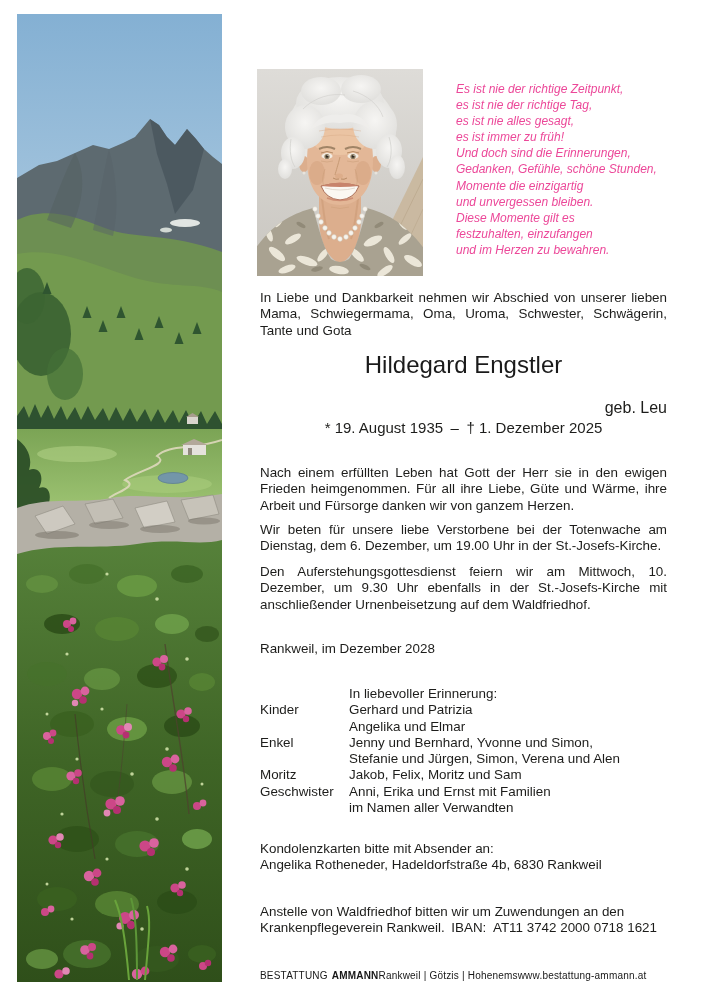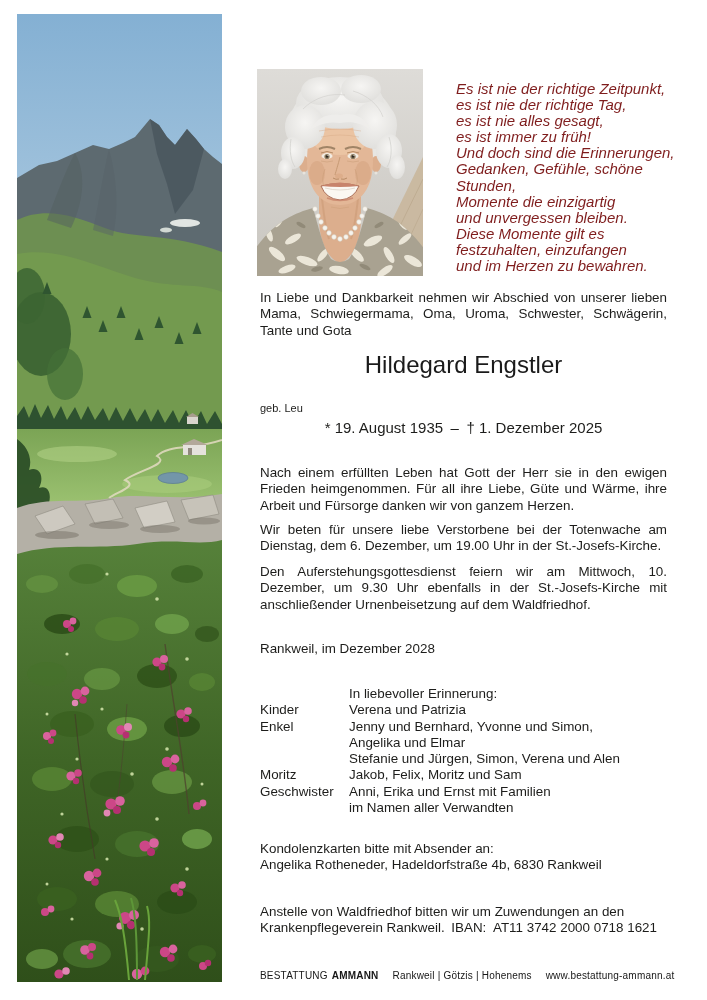--- a/index.html
+++ b/index.html
@@ -1,37 +1,37 @@
 <!DOCTYPE html>
 <html><head>
 <meta charset="utf-8">
 <style>
   html,body{margin:0;padding:0;background:#ffffff}
   .sheet{position:relative;width:707px;height:1000px;background:#fff;overflow:hidden;
          font-family:"Liberation Sans","DejaVu Sans",sans-serif;color:#1d1d1b}
   .strip{position:absolute;left:17px;top:14px;width:205px;height:968px;display:block}
   .portrait{position:absolute;left:257px;top:69px;width:166px;height:207px;display:block}
   .poem{position:absolute;left:456px;top:81px;width:250px;font-style:italic;
-        font-size:15px;line-height:16.1px;white-space:pre-line;color:#7f1d1d}
+        font-size:12px;line-height:16.1px;white-space:pre-line;color:#ec4899}
   .col{position:absolute;left:260px;width:407px}
   .body-text{font-size:13.4px;line-height:16.3px}
   .justify{text-align:justify}
   .intro{top:290px}
   .name{top:351px;text-align:center;font-size:24px;line-height:1.2;color:#1a1a1a}
-  .maiden{top:400px;text-align:left;font-size:11px;line-height:16px}
+  .maiden{top:400px;text-align:right;font-size:16px;line-height:16px}
   .dates{top:419px;text-align:center;font-size:15px;line-height:18px}
   .p1{top:465px}.p2{top:522px}.p3{top:564px}
   .place{top:641px}
   .family{top:686px}
   .frow{display:flex}
   .flabel{flex:0 0 71px;width:71px;text-align:left}
   .ftext{margin-left:18px}
   .cond{top:841px}
   .don{top:904px}
-  .footer{position:absolute;left:260px;top:970px;display:flex;gap:14px;align-items:baseline;
+  .footer{position:absolute;left:260px;top:970px;display:flex;align-items:baseline;
           font-size:10px;line-height:12px;letter-spacing:.2px;color:#171717;white-space:nowrap}
   .brand-b{font-weight:700;margin-left:4px}
 </style>
 </head>
 <body>
 
 <div class="sheet">
 
   <svg class="strip" viewBox="0 0 205 968" aria-hidden="true">
     <defs>
@@ -347,29 +347,29 @@
 
   <div class="col place body-text">Rankweil, im Dezember 2028</div>
 
   <div class="col family body-text">
     <div class="frow">
       <div class="flabel"></div>
       <div class="ftext">In liebevoller Erinnerung:</div>
     </div>
     <div class="frow">
       <div class="flabel">Kinder</div>
-      <div class="ftext">Verena und Patrizia</div>
+      <div class="ftext">Gerhard und Patrizia</div>
+    </div>
+    <div class="frow">
+      <div class="flabel"></div>
+      <div class="ftext">Angelika und Elmar</div>
     </div>
     <div class="frow">
       <div class="flabel">Enkel</div>
       <div class="ftext">Jenny und Bernhard, Yvonne und Simon,</div>
-    </div>
-    <div class="frow">
-      <div class="flabel"></div>
-      <div class="ftext">Angelika und Elmar</div>
     </div>
     <div class="frow">
       <div class="flabel"></div>
       <div class="ftext">Stefanie und Jürgen, Simon, Verena und Alen</div>
     </div>
     <div class="frow">
       <div class="flabel">Moritz</div>
       <div class="ftext">Jakob, Felix, Moritz und Sam</div>
     </div>
     <div class="frow">

